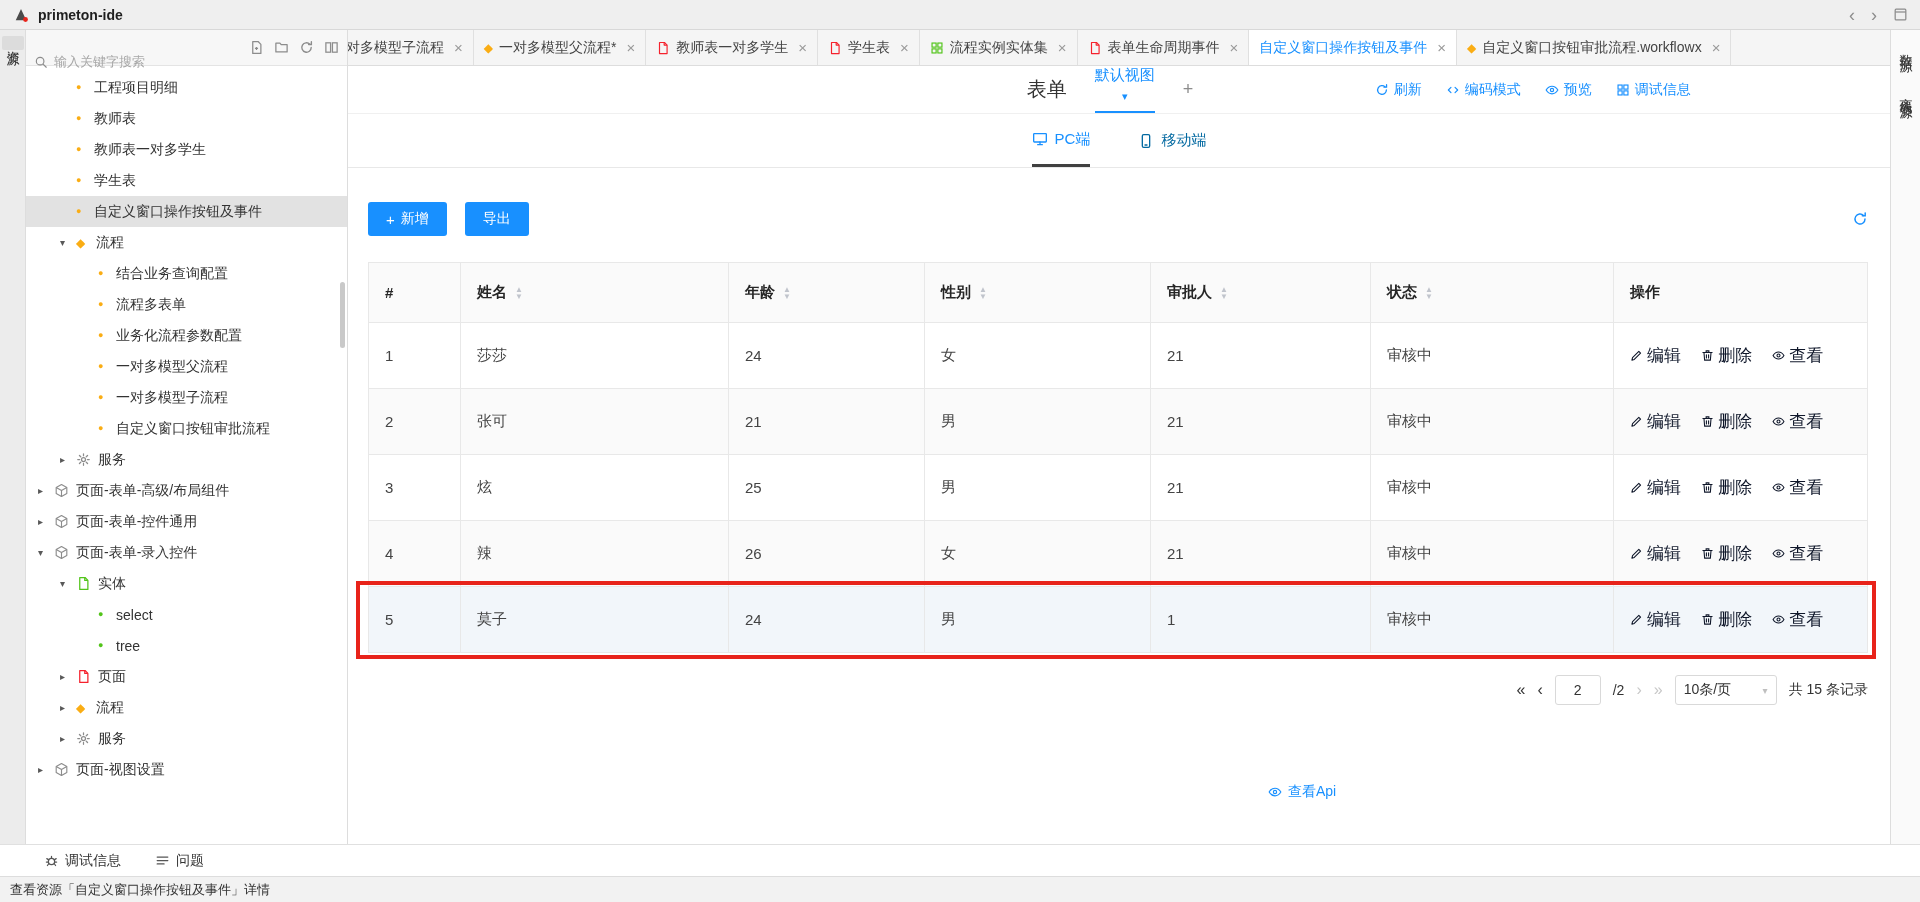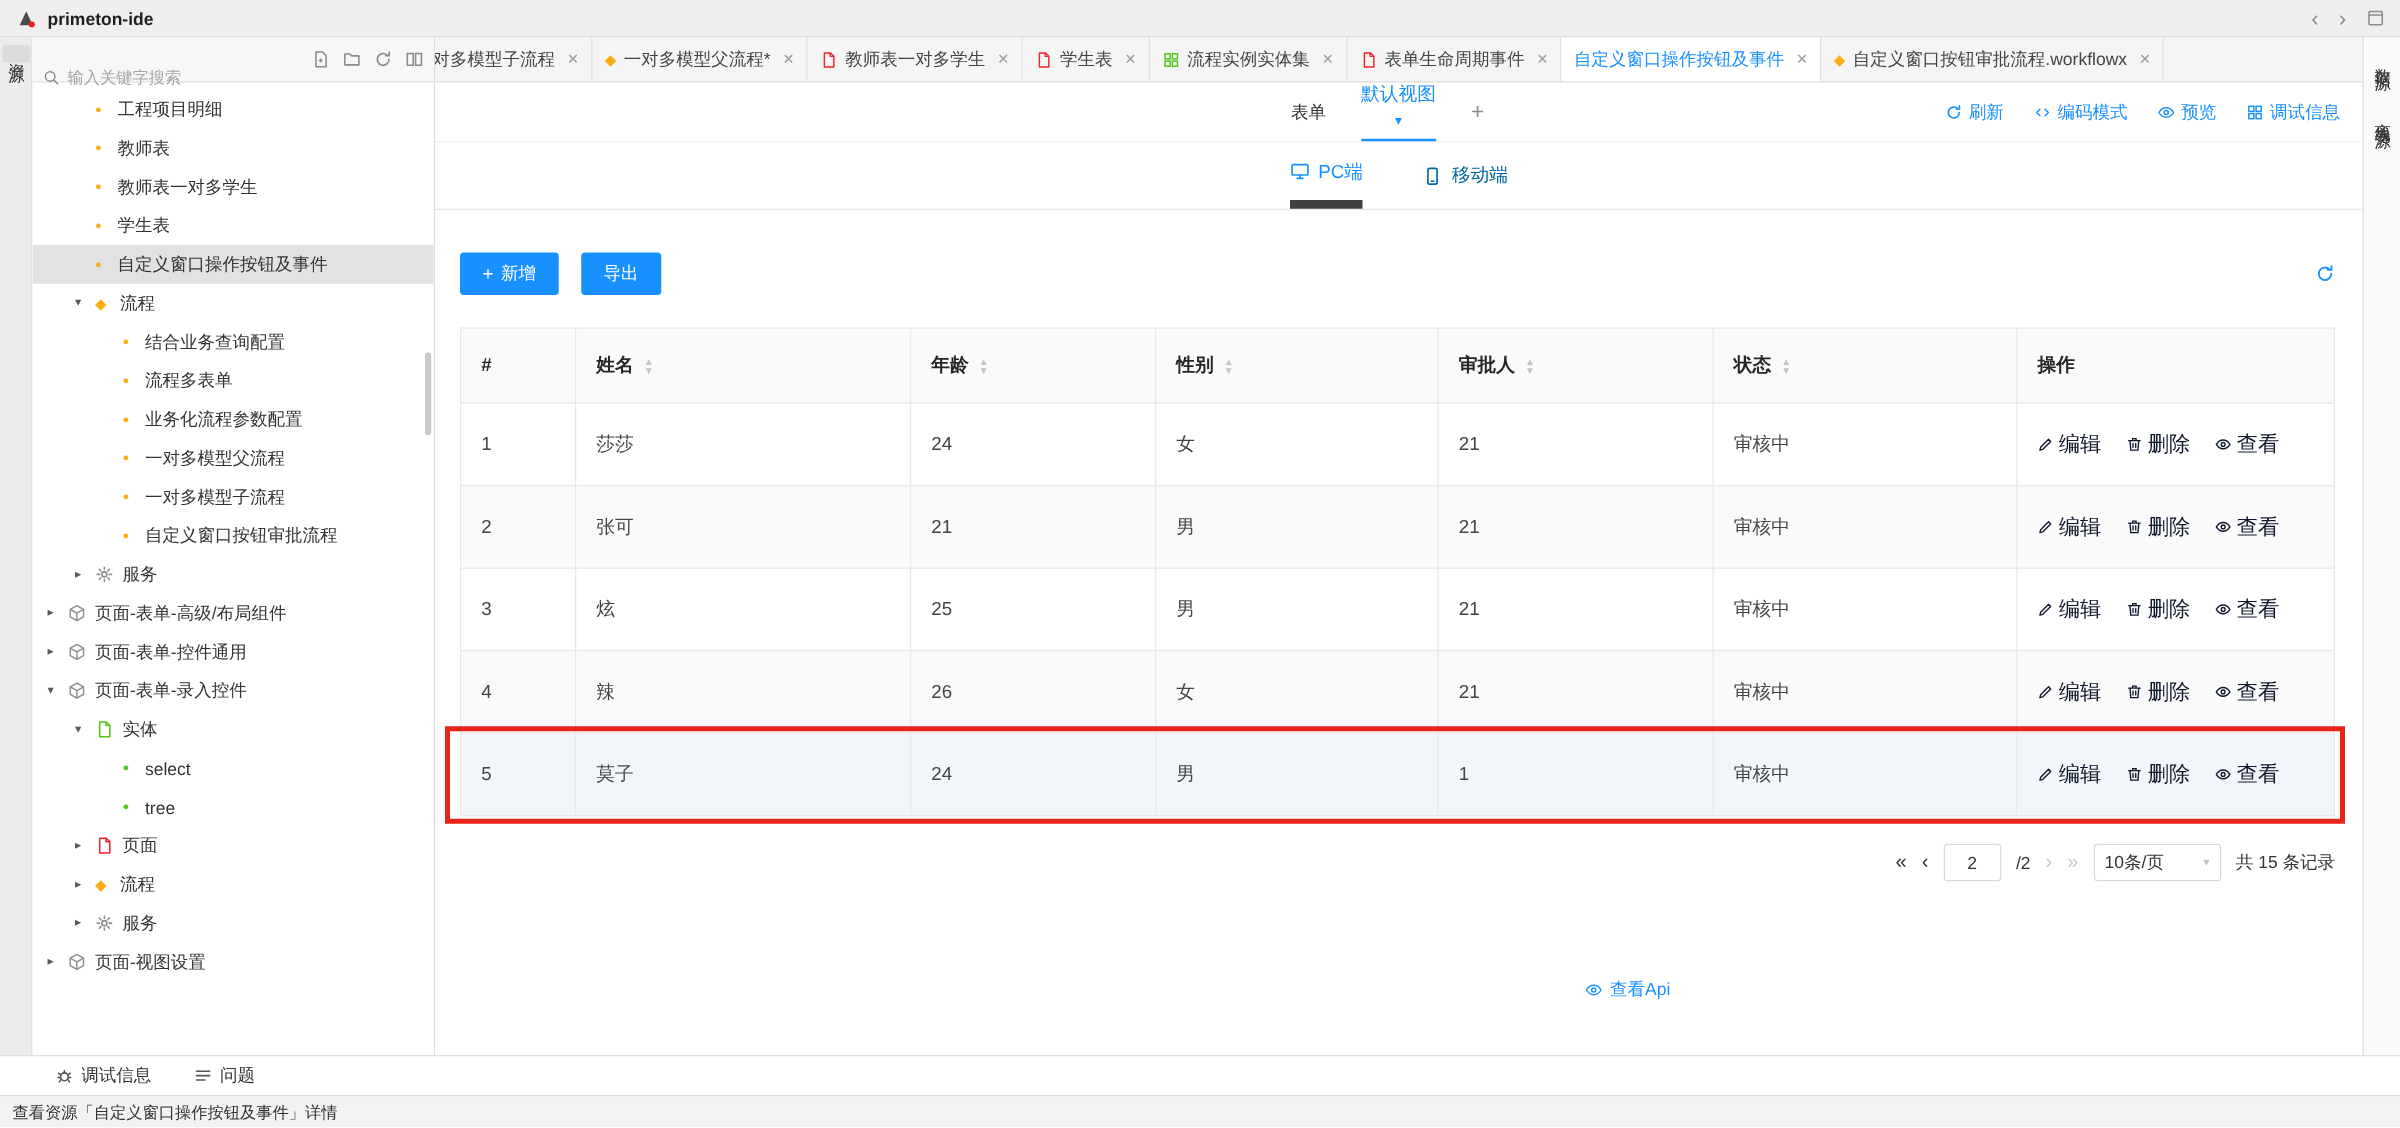--- a/index.html
+++ b/index.html
@@ -55,31 +55,31 @@
   .etab { display:flex; align-items:center; gap:6px; padding:0 10px; border-right:1px solid #e0e0e0;
     font-size:14px; color:#444; cursor:pointer; white-space:nowrap; }
   .etab.active { background:#fff; color:#1890ff; }
   .etab.clip { margin-left:-12px; }
   .etab-close { color:#999; font-size:15px; margin-left:4px; }
   .wf-ic { color:#faad14; font-size:12px; }
 
   .viewbar { height:48px; flex:none; display:flex; align-items:stretch; border-bottom:1px solid #f0f0f0; }
   .vb-side { flex:1; display:flex; align-items:center; }
   .vb-center { display:flex; align-items:stretch; gap:28px; }
-  .vb-form { display:flex; align-items:center; color:#333; font-size:14px; cursor:pointer; }
+  .vb-form { display:flex; align-items:center; color:#333; font-size:20px; cursor:pointer; }
   .vb-viewtab { display:flex; align-items:center; gap:5px; color:#1890ff; font-size:15px;
     border-bottom:2px solid #1890ff; cursor:pointer;flex-direction:column; }
   .vb-caret { color:#1890ff; font-size:11px; }
   .vb-plus { display:flex; align-items:center; color:#8c8c8c; font-size:18px; cursor:pointer; }
-  .vb-actions { justify-content:flex-end; gap:24px; padding-right:18px; }
+  .vb-actions { justify-content:center; gap:24px; padding-right:18px; }
   .vb-act { display:flex; align-items:center; gap:5px; color:#1890ff; font-size:14px; cursor:pointer; }
 
   .devicebar { height:54px; flex:none; display:flex; align-items:stretch; justify-content:center; gap:48px; border-bottom:1px solid #e8e8e8; }
   .dev-tab { display:flex; align-items:center; gap:7px; font-size:15px; color:#0369a1; cursor:pointer; }
-  .dev-tab.active { color:#1890ff; border-bottom:7px solid #404040; }
+  .dev-tab.active { color:#1890ff; border-bottom:3px solid #404040; }
 
   .content { flex:1; min-height:0; padding:34px 22px 0 20px; position:relative; }
   .btn-row { display:flex; align-items:center; gap:18px; }
   .btn { display:inline-flex; align-items:center; gap:6px; height:34px; padding:0 18px; border:none;
     background:#1890ff; color:#fff; font-size:14px; border-radius:3px; cursor:pointer;
     font-family:"Liberation Sans","DejaVu Sans",sans-serif; }
   .btn-plus { font-size:15px; }
   .refresh-right { margin-left:auto; color:#1890ff; cursor:pointer; }
 
   .table-wrap { margin-top:26px; position:relative; }

